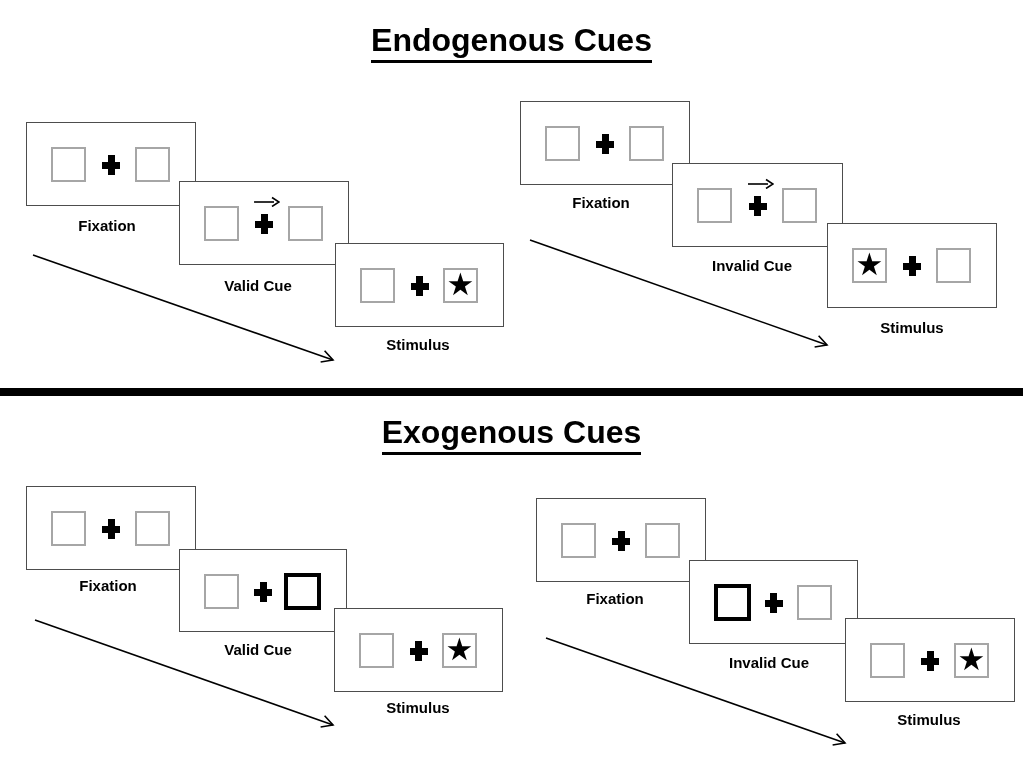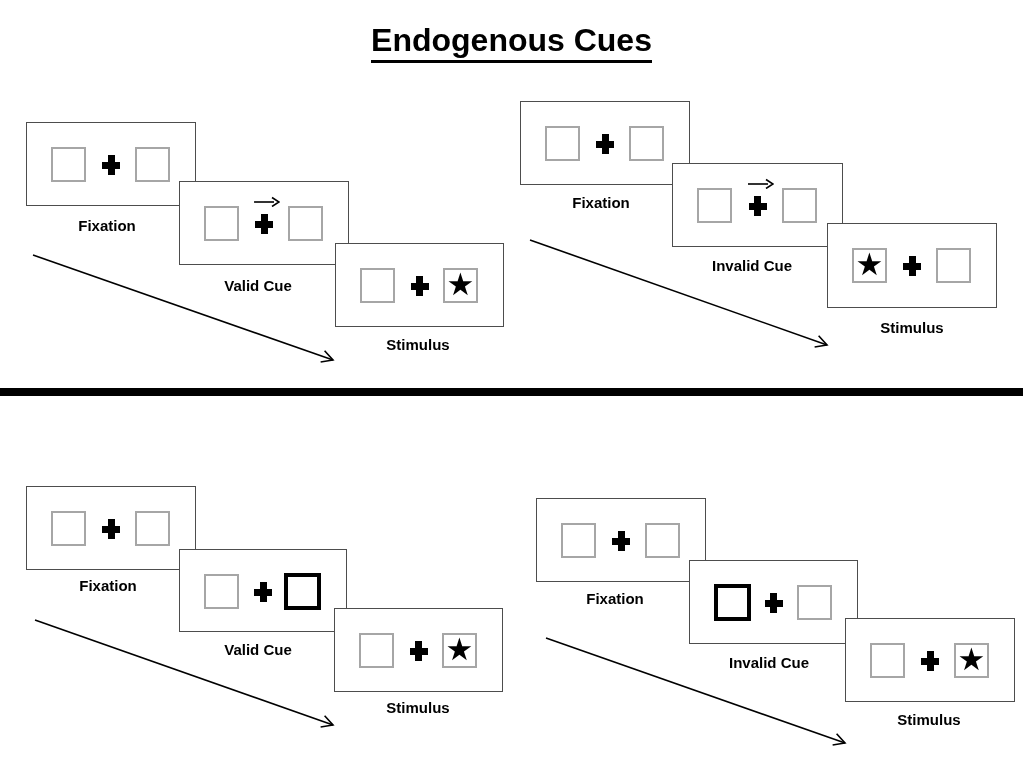--- a/index.html
+++ b/index.html
@@ -107,20 +107,23 @@
     <span class="box left">
         <span class="star">★</span>
       </span>
     <span class="plus"></span>
     <span class="box right"></span>
   </div>
   <div class="flabel" style="left:912px;top:319px">Stimulus</div>
 
   <div class="divider" style="top:388px"></div>
 
+  <div class="section-title" style="top:414px">
+    <span>Exogenous Cues</span>
+  </div>
 
   <svg class="tl-arrow" style="left:27px;top:612px" width="314" height="121">
     <line x1="8" y1="8" x2="306" y2="113" stroke="#000" stroke-width="1.6"></line>
     <path d="M-11,-6 L0,0 L-11,6" fill="none" stroke="#000" stroke-width="1.6" transform="translate(306,113) rotate(19.4)"></path>
   </svg>
 
   <div class="panel z1" style="left:26px;top:486px;width:170px;height:84px">
     <span class="box left"></span>
     <span class="plus"></span>
     <span class="box right"></span>

